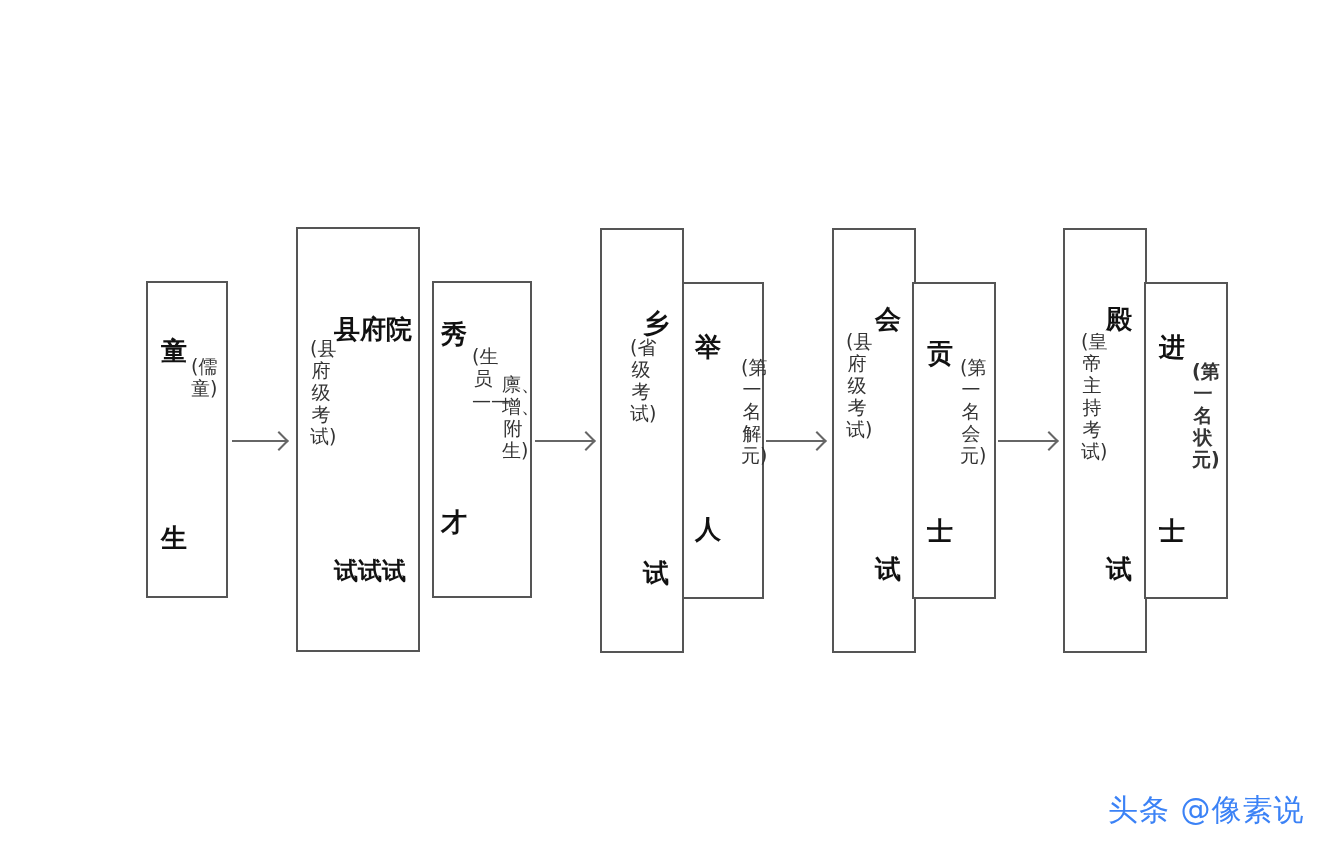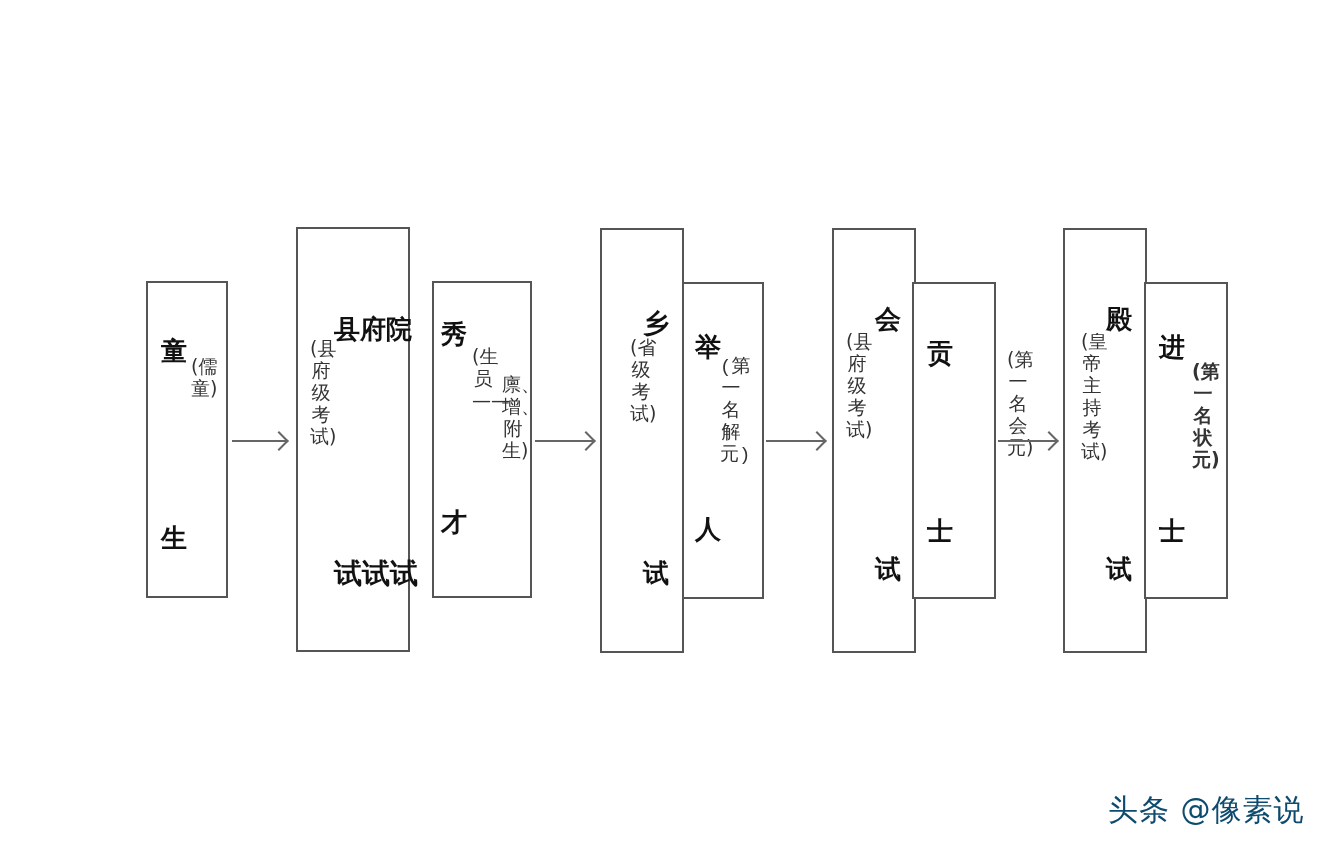--- a/index.html
+++ b/index.html
@@ -4,71 +4,71 @@
 <style>
   html, body { margin:0; padding:0; }
   body { width:1344px; height:852px; background:#ffffff; position:relative; overflow:hidden;
          font-family:"DejaVu Sans", sans-serif; color:#1a1a1a; }
   .box { position:absolute; border:2px solid #555; background:#fff; box-sizing:border-box; }
   .ch { position:absolute; font-weight:bold; font-size:26px; line-height:26px; width:28px; text-align:center; color:#111; }
   .sub { position:absolute; font-size:19px; line-height:22px; width:22px; text-align:center; color:#333; word-break:break-all; }
   .arrow { position:absolute; height:2px; background:#666; }
   .arrow::after { content:""; position:absolute; right:0; top:-8px; width:12px; height:12px;
                   border-top:2px solid #666; border-right:2px solid #666; transform:rotate(45deg); transform-origin:center; right:2px; top:-6px; }
-  .wm { position:absolute; left:1108px; top:790px; font-size:30px; color:#0c4a6e; font-weight:normal; letter-spacing:1px; }
+  .wm { position:absolute; left:1108px; top:790px; font-size:30px; color:#3b82f6; font-weight:normal; letter-spacing:1px; }
 </style>
 </head>
 <body>
 
 <div class="box" style="left:146px;top:281px;width:82px;height:317px;">
   <div class="ch" style="left:12px;top:55px;">童</div>
   <div class="sub" style="left:43px;top:72px;">(儒童)</div>
   <div class="ch" style="left:12px;top:242px;">生</div>
 </div>
 
 <div class="arrow" style="left:232px;top:440px;width:56px;"></div>
 
-<div class="box" style="left:296px;top:227px;width:114px;height:425px;">
+<div class="box" style="left:296px;top:227px;width:124px;height:425px;">
   <div style="position:absolute;left:36px;top:83px;font-weight:bold;font-size:26px;color:#111;white-space:nowrap;">县府院</div>
   <div class="sub" style="left:12px;top:108px;">(县府级考试)</div>
-  <div style="position:absolute;left:36px;top:326px;font-weight:bold;font-size:28px;color:#111;white-space:nowrap;">试试试</div>
+  <div style="position:absolute;left:36px;top:326px;font-weight:bold;font-size:24px;color:#111;white-space:nowrap;">试试试</div>
 </div>
 
 <div class="box" style="left:432px;top:281px;width:100px;height:317px;">
   <div class="ch" style="left:6px;top:38px;">秀</div>
   <div class="sub" style="left:38px;top:62px;">(生员——</div>
   <div class="sub" style="left:68px;top:90px;text-align:center;">廪、增、附生)</div>
   <div class="ch" style="left:6px;top:226px;">才</div>
 </div>
 
 <div class="arrow" style="left:535px;top:440px;width:60px;"></div>
 
 <div class="box" style="left:600px;top:228px;width:84px;height:425px;">
   <div class="ch" style="left:40px;top:80px;">乡</div>
   <div class="sub" style="left:28px;top:106px;">(省级考试)</div>
   <div class="ch" style="left:40px;top:330px;">试</div>
 </div>
 
 <div class="box" style="left:682px;top:282px;width:82px;height:317px;">
   <div class="ch" style="left:10px;top:50px;">举</div>
-  <div class="sub" style="left:36px;top:72px;font-family:Liberation Mono, monospace;">(第一名解元)</div>
+  <div class="sub" style="left:57px;top:72px;">(第一名解元)</div>
   <div class="ch" style="left:10px;top:232px;">人</div>
 </div>
 
 <div class="arrow" style="left:766px;top:440px;width:60px;"></div>
 
 <div class="box" style="left:832px;top:228px;width:84px;height:425px;">
   <div class="ch" style="left:40px;top:76px;">会</div>
   <div class="sub" style="left:12px;top:100px;">(县府级考试)</div>
   <div class="ch" style="left:40px;top:326px;">试</div>
 </div>
 
 <div class="box" style="left:912px;top:282px;width:84px;height:317px;">
   <div class="ch" style="left:12px;top:56px;">贡</div>
-  <div class="sub" style="left:46px;top:64px;margin-left:47px;">(第一名会元)</div>
+  <div class="sub" style="left:46px;top:72px;">(第一名会元)</div>
   <div class="ch" style="left:12px;top:234px;">士</div>
 </div>
 
 <div class="arrow" style="left:998px;top:440px;width:60px;"></div>
 
 <div class="box" style="left:1063px;top:228px;width:84px;height:425px;">
   <div class="ch" style="left:40px;top:76px;">殿</div>
   <div class="sub" style="left:16px;top:100px;">(皇帝主持考试)</div>
   <div class="ch" style="left:40px;top:326px;">试</div>
 </div>

